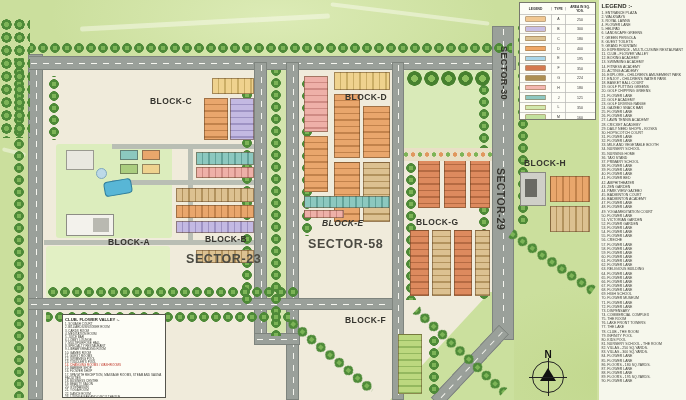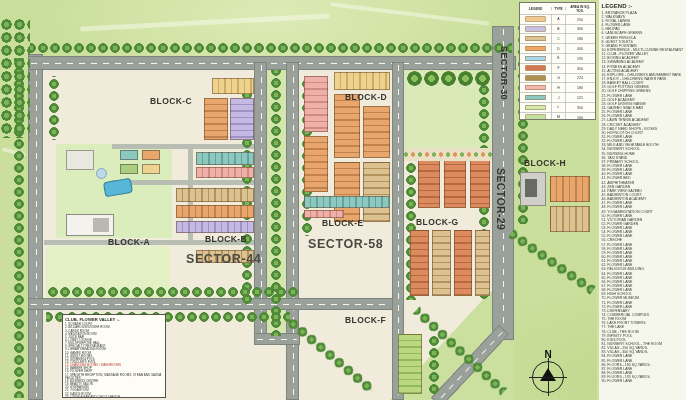--- a/index.html
+++ b/index.html
@@ -113,21 +113,21 @@
   #ct1{left:120px;top:150px;width:18px;height:10px;background:#8cc8bf;}
   #ct2{left:142px;top:150px;width:18px;height:10px;background:#e9a66c;}
   #ct3{left:120px;top:164px;width:18px;height:10px;background:#aacd7e;}
   #ct4{left:142px;top:164px;width:18px;height:10px;background:#efd28e;}
   
   .lbl{color:#35342e;font-weight:bold;white-space:nowrap;}
   .lbl.blk{font-size:8.5px;letter-spacing:.4px;}
   .lbl.sec{font-size:12.5px;letter-spacing:.6px;color:#4b4a42;}
   .lbl.vert{transform:rotate(90deg);transform-origin:left top;}
   #lb-c{left:150px;top:96px;}#lb-d{left:345px;top:92px;}#lb-a{left:108px;top:237px;}
-  #lb-b{left:205px;top:234px;text-align:right;}#lb-e{left:322px;top:218px;}#lb-g{left:416px;top:217px;}
+  #lb-b{left:205px;top:234px;text-align:right;}#lb-e{left:322px;top:218px;font-style:italic;}#lb-g{left:416px;top:217px;}
   #lb-f{left:345px;top:315px;}#lb-h{left:524px;top:158px;}
   #lb-s33{left:186px;top:252px;}#lb-s32{left:308px;top:237px;}
   #lb-s30{left:509px;top:46px;font-size:9px;}#lb-s29{left:507px;top:168px;font-size:10.5px;}
   
   #compass{left:530px;top:350px;width:36px;height:48px;text-align:center;}
   #compass .n{font-size:10px;font-weight:bold;color:#111;line-height:10px;}
   #compass .dial{position:relative;margin:1px auto 0;width:32px;height:32px;border:1.5px solid #222;
       border-radius:50%;box-sizing:border-box;}
   #compass .dial::before{content:"";position:absolute;left:50%;top:-4px;bottom:-4px;width:1px;background:#222;}
   #compass .dial::after{content:"";position:absolute;top:50%;left:-4px;right:-4px;height:1px;background:#222;}
@@ -259,21 +259,21 @@
   <div class="abs court" id="ct4"></div>
 
   <div class="abs lbl blk" id="lb-c">BLOCK-C</div>
   <div class="abs lbl blk" id="lb-d">BLOCK-D</div>
   <div class="abs lbl blk" id="lb-a">BLOCK-A</div>
   <div class="abs lbl blk" id="lb-b">BLOCK-B</div>
   <div class="abs lbl blk" id="lb-e">BLOCK-E</div>
   <div class="abs lbl blk" id="lb-g">BLOCK-G</div>
   <div class="abs lbl blk" id="lb-f">BLOCK-F</div>
   <div class="abs lbl blk" id="lb-h">BLOCK-H</div>
-  <div class="abs lbl sec" id="lb-s33">SECTOR-44</div>
+  <div class="abs lbl sec" id="lb-s33">SECTOR-23</div>
   <div class="abs lbl sec" id="lb-s32">SECTOR-58</div>
   <div class="abs lbl blk vert" id="lb-s30">SECTOR-30</div>
   <div class="abs lbl blk vert" id="lb-s29">SECTOR-29</div>
 
   <div class="abs" id="compass">
     <div class="n">N</div>
     <div class="dial">
       <div class="needle"></div>
     </div>
   </div>

